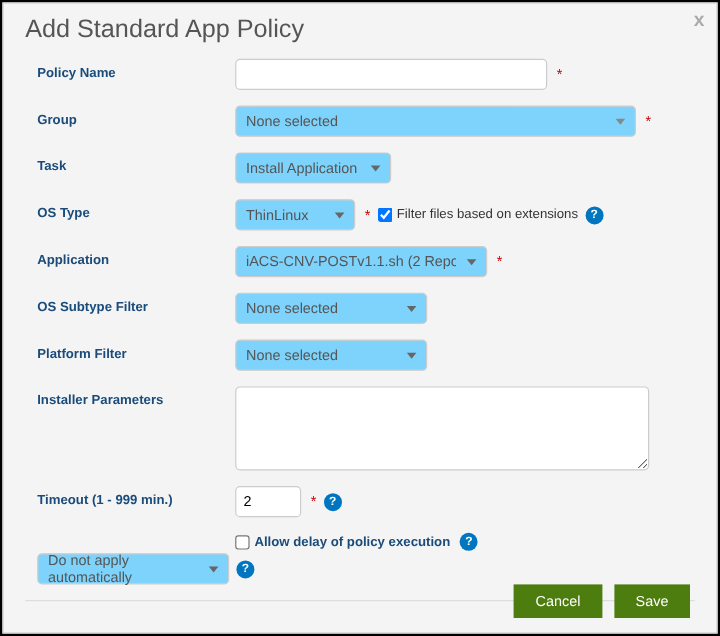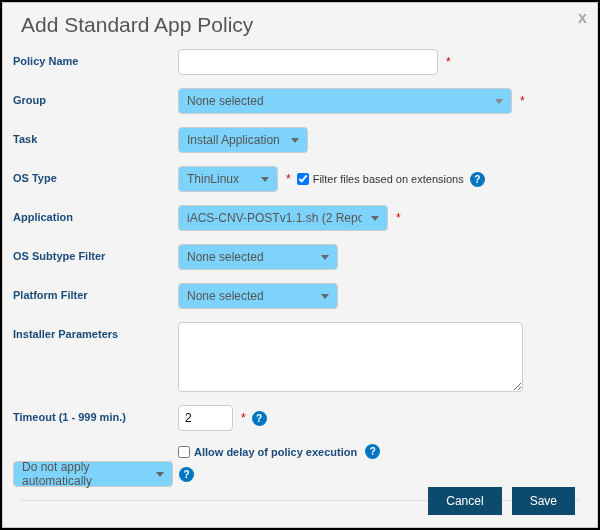--- a/index.html
+++ b/index.html
@@ -27,21 +27,21 @@
     .close-x {
       position: absolute;
       top: 6px;
       right: 10px;
       color: #aaa;
       font-size: 16px;
       cursor: pointer;
       font-weight: bold;
     }
     .form-body {
-      padding: 4px 28px 0 10px;
+      padding: 4px 28px 0 28px;
     }
     .form-row {
       display: flex;
       align-items: flex-start;
       margin-bottom: 13px;
     }
     .form-label {
       width: 165px;
       flex-shrink: 0;
       font-size: 11px;
@@ -138,21 +138,21 @@
     .footer {
       position: absolute;
       bottom: 12px;
       right: 22px;
       display: flex;
       gap: 10px;
     }
     .btn {
       height: 28px;
       padding: 0 18px;
-      background: #0c4a6e;
+      background: #4d7c0f;
       color: #fff;
       border: none;
       font-size: 12px;
       cursor: pointer;
     }
     .indent-row {
       display: flex;
       align-items: center;
       margin-left: 165px;
       margin-bottom: 2px;

